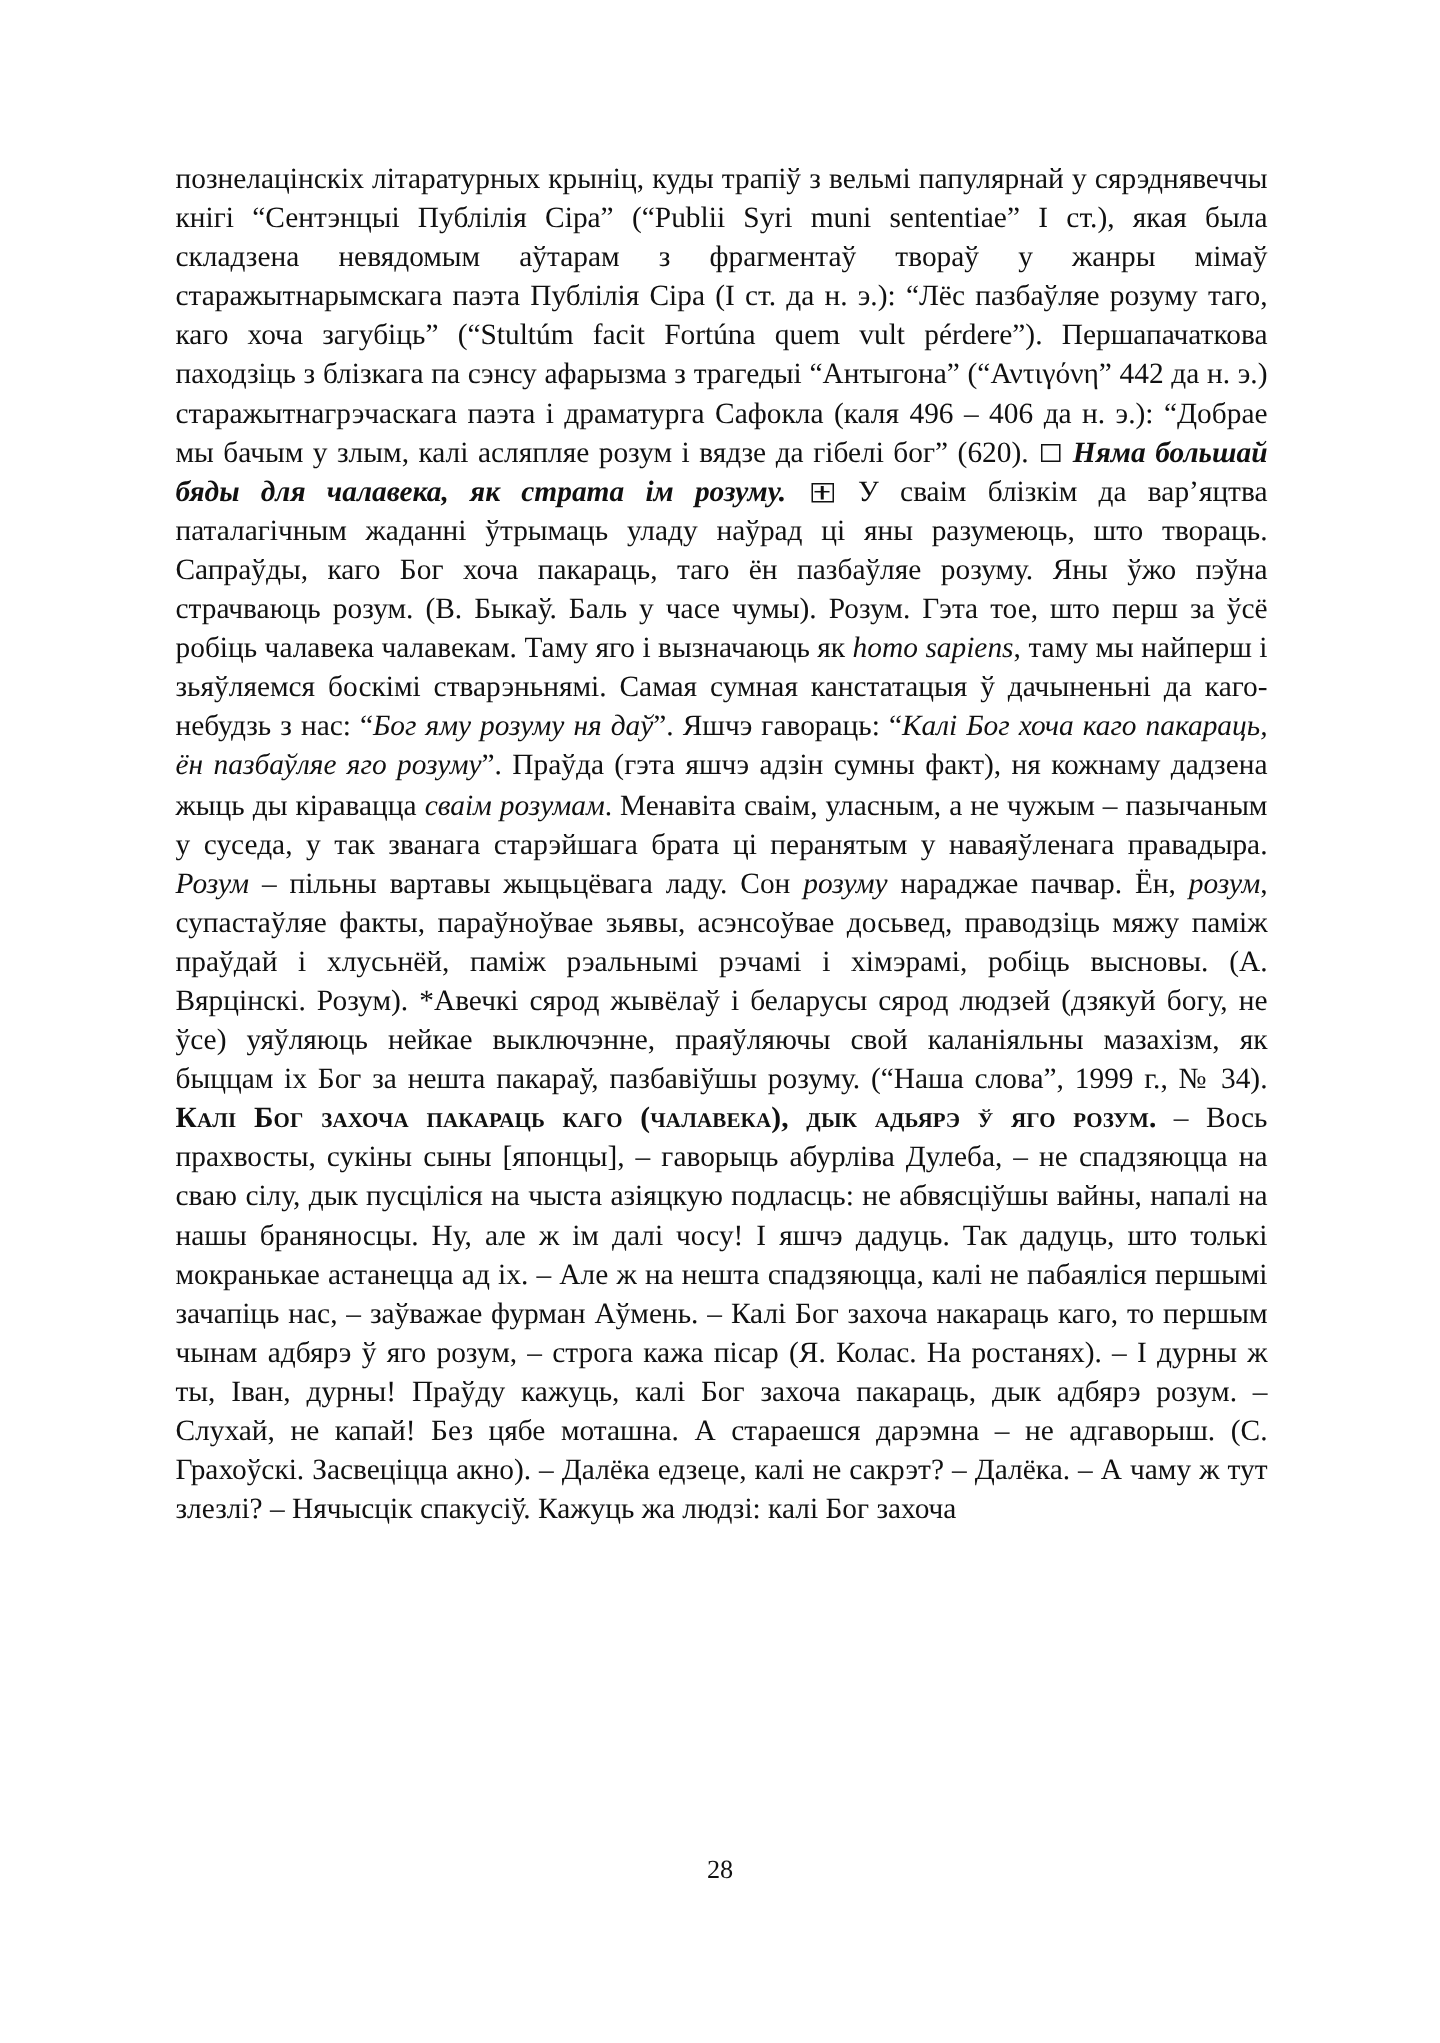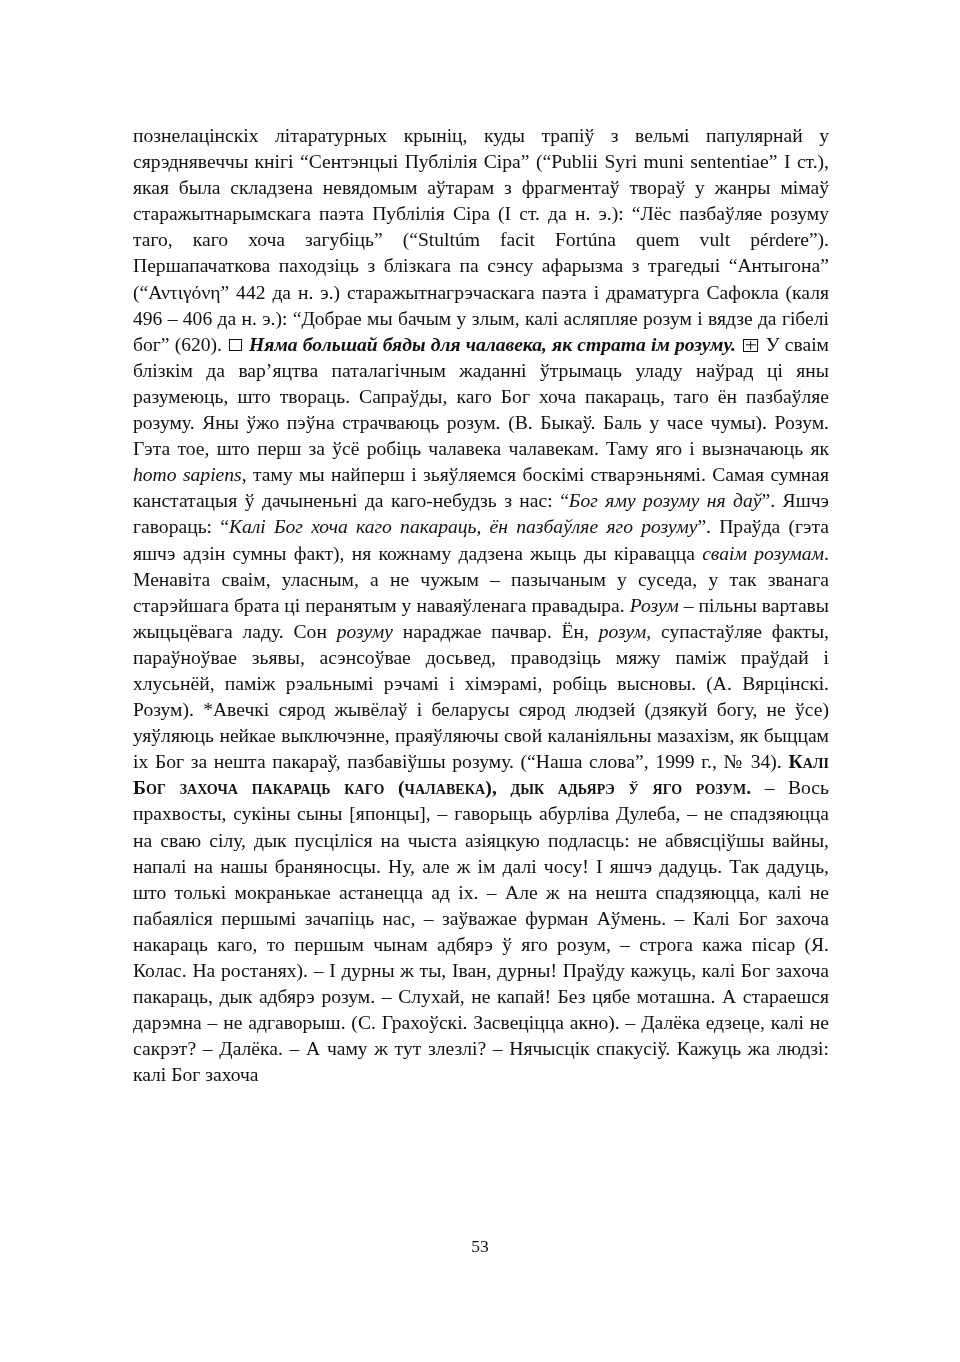--- a/index.html
+++ b/index.html
@@ -22,21 +22,21 @@
     top: 107px;
     width: 728px;
     font-size: 19.6px;
     line-height: 26.1px;
     text-align: justify;
     text-justify: inter-word;
     color: #111111;
     -webkit-font-smoothing: none;
   }
   .text-block p {
-    margin: 16px;
+    margin: 0;
     text-indent: 0;
     hyphens: manual;
   }
   .it { font-style: italic; }
   .bi { font-style: italic; font-weight: bold; }
   .smallcaps {
     font-variant: small-caps;
     font-weight: bold;
     letter-spacing: 0.1px;
   }
@@ -92,15 +92,15 @@
 </style>
 </head>
 <body>
 
 <div class="page">
 
   <div class="text-block" id="body-text">
       <p><span>познелацінскіх літаратурных крыніц, куды трапіў з вельмі папулярнай у сярэднявеччы кнігі “Сентэнцыі Публілія Сіра” (“Publii Syri muni sententiae” I ст.), якая была складзена невядомым аўтарам з фрагментаў твораў у жанры мімаў старажытнарымскага паэта Публілія Сіра (I ст. да н. э.): “Лёс пазбаўляе розуму таго, каго хоча загубіць” (“Stultúm facit Fortúna quem vult pérdere”). Першапачаткова паходзіць з блізкага па сэнсу афарызма з трагедыі “Антыгона” (“Αντιγόνη” 442 да н. э.) старажытнагрэчаскага паэта і драматурга Сафокла (каля 496 – 406 да н. э.): “Добрае мы бачым у злым, калі асляпляе розум і вядзе да гібелі бог” (620). </span><span class="glyph-square"></span><span class="bi"> Няма большай бяды для чалавека, як страта ім розуму. </span><span class="glyph-book"></span><span> У сваім блізкім да вар’яцтва паталагічным жаданні ўтрымаць уладу наўрад ці яны разумеюць, што твораць. Сапраўды, каго Бог хоча пакараць, таго ён пазбаўляе розуму. Яны ўжо пэўна страчваюць розум. (В. Быкаў. Баль у часе чумы). Розум. Гэта тое, што перш за ўсё робіць чалавека чалавекам. Таму яго і вызначаюць як </span><span class="it">homo sapiens</span><span>, таму мы найперш і зьяўляемся боскімі стварэньнямі. Самая сумная канстатацыя ў дачыненьні да каго-небудзь з нас: “</span><span class="it">Бог яму розуму ня даў</span><span>”. Яшчэ гавораць: “</span><span class="it">Калі Бог хоча каго пакараць, ён пазбаўляе яго розуму</span><span>”. Праўда (гэта яшчэ адзін сумны факт), ня кожнаму дадзена жыць ды кіравацца </span><span class="it">сваім розумам</span><span>. Менавіта сваім, уласным, а не чужым – пазычаным у суседа, у так званага старэйшага брата ці перанятым у наваяўленага правадыра. </span><span class="it">Розум</span><span> – пільны вартавы жыцьцёвага ладу. Сон </span><span class="it">розуму</span><span> нараджае пачвар. Ён, </span><span class="it">розум</span><span>, супастаўляе факты, параўноўвае зьявы, асэнсоўвае досьвед, праводзіць мяжу паміж праўдай і хлусьнёй, паміж рэальнымі рэчамі і хімэрамі, робіць высновы. (А. Вярцінскі. Розум). *Авечкі сярод жывёлаў і беларусы сярод людзей (дзякуй богу, не ўсе) уяўляюць нейкае выключэнне, праяўляючы свой каланіяльны мазахізм, як быццам іх Бог за нешта пакараў, пазбавіўшы розуму. (“Наша слова”, 1999 г., № 34). </span><span class="smallcaps">Калі Бог захоча пакараць каго (чалавека), дык адьярэ ў яго розум.</span><span> – Вось прахвосты, сукіны сыны [японцы], – гаворыць абурліва Дулеба, – не спадзяюцца на сваю сілу, дык пусціліся на чыста азіяцкую подласць: не абвясціўшы вайны, напалі на нашы браняносцы. Ну, але ж ім далі чосу! І яшчэ дадуць. Так дадуць, што толькі мокранькае астанецца ад іх. – Але ж на нешта спадзяюцца, калі не пабаяліся першымі зачапіць нас, – заўважае фурман Аўмень. – Калі Бог захоча накараць каго, то першым чынам адбярэ ў яго розум, – строга кажа пісар (Я. Колас. На ростанях). – І дурны ж ты, Іван, дурны! Праўду кажуць, калі Бог захоча пакараць, дык адбярэ розум. – Слухай, не капай! Без цябе моташна. А стараешся дарэмна – не адгаворыш. (С. Грахоўскі. Засвеціцца акно). – Далёка едзеце, калі не сакрэт? – Далёка. – А чаму ж тут злезлі? – Нячысцік спакусіў. Кажуць жа людзі: калі Бог захоча</span></p>
     </div>
 
-  <div class="page-number">53</div>
+  <div class="page-number">28</div>
 
 </div>
 
 </body></html>

